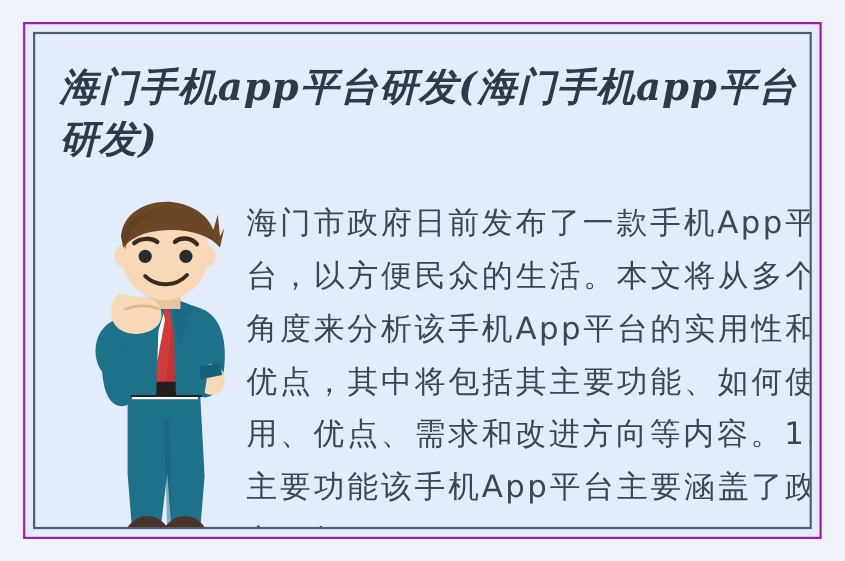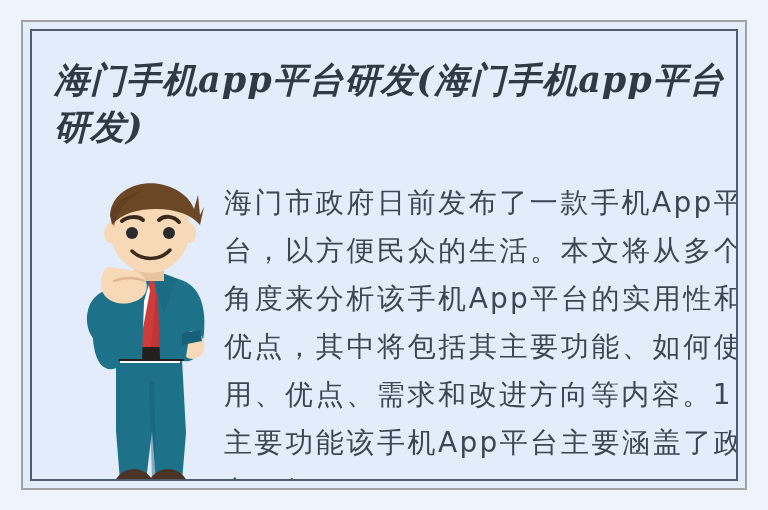--- a/index.html
+++ b/index.html
@@ -16,21 +16,21 @@
     position: relative;
   }
 
   
   .card-outer {
     position: absolute;
     left: 21px;
     top: 20px;
     width: 726px;
     height: 470px;
-    border: 2px solid #a3a3a3;
+    border: 2px solid #a21caf;
     background: #e3ecfb;
   }
 
   .card-inner {
     position: absolute;
     left: 7px;
     top: 7px;
     right: 7px;
     bottom: 7px;
     border: 2px solid #4e5d6d;

